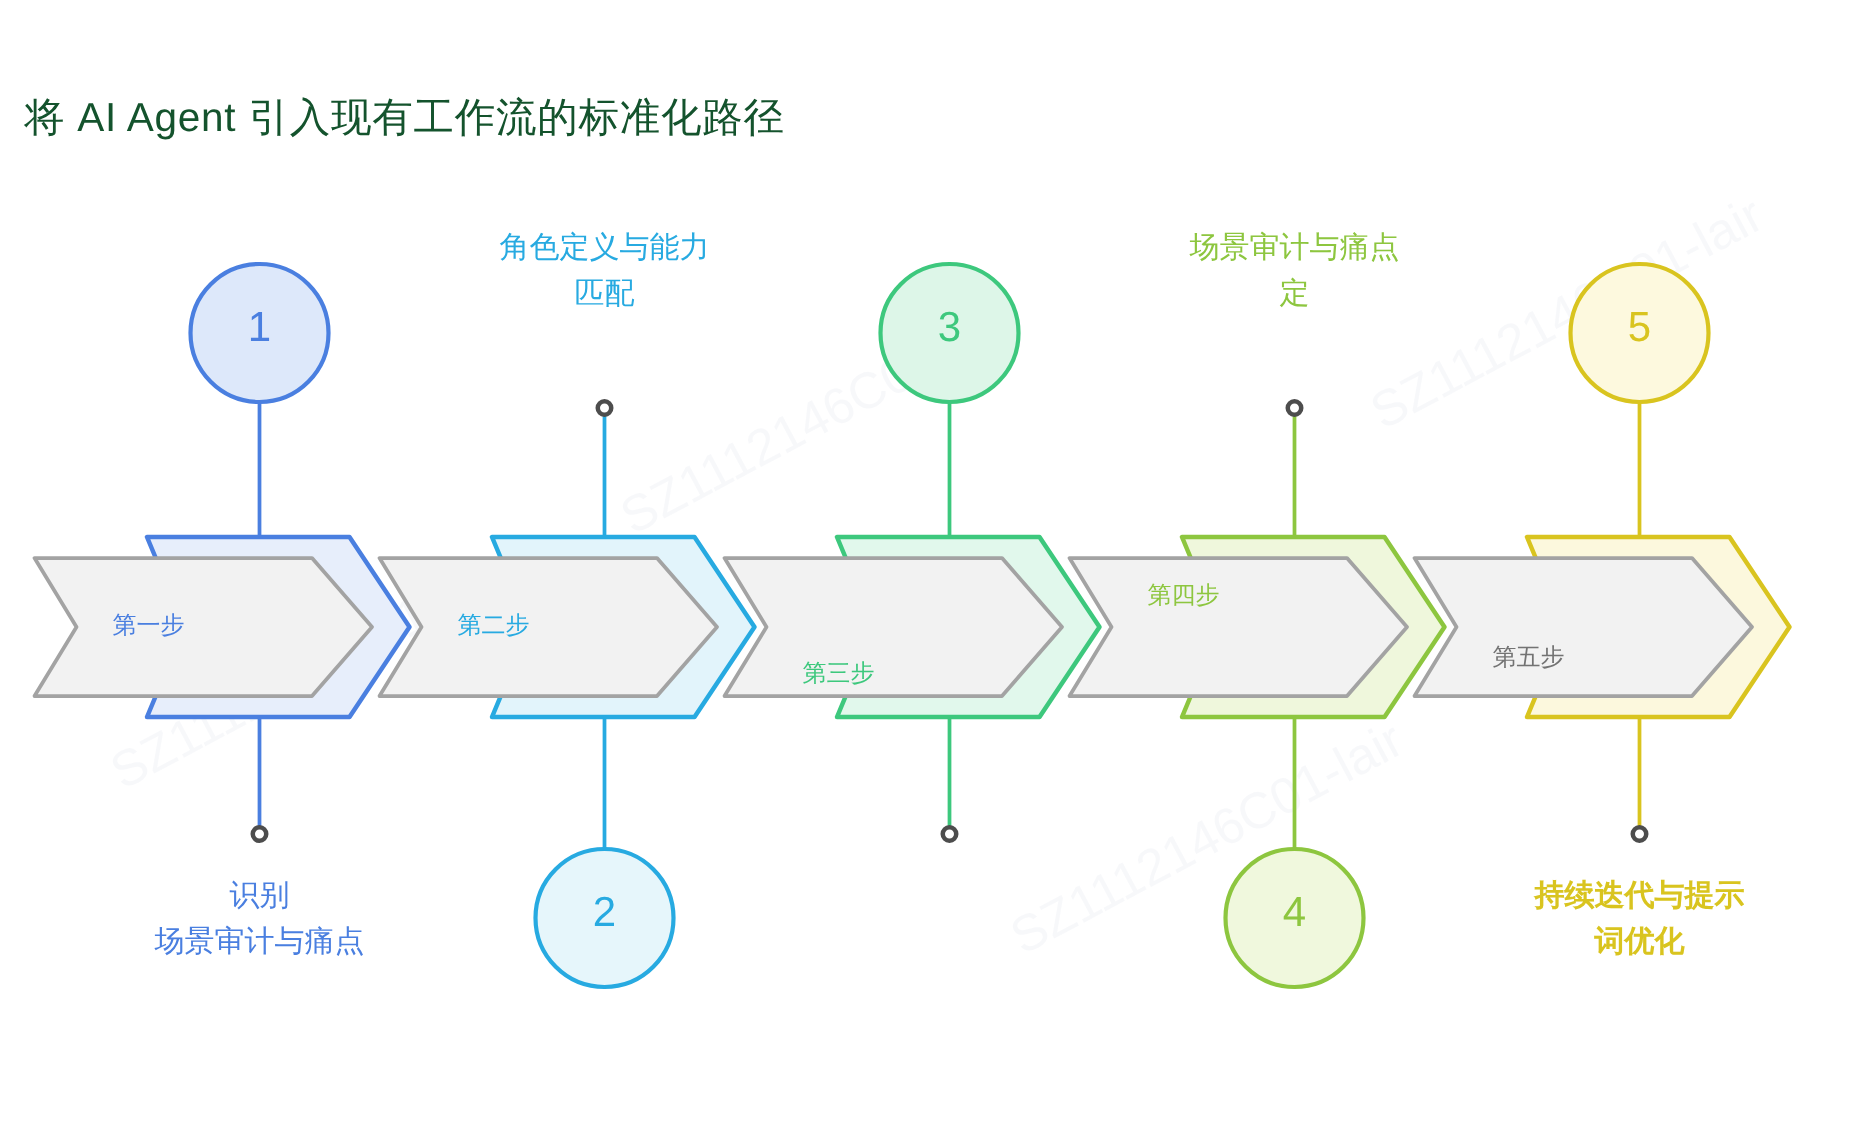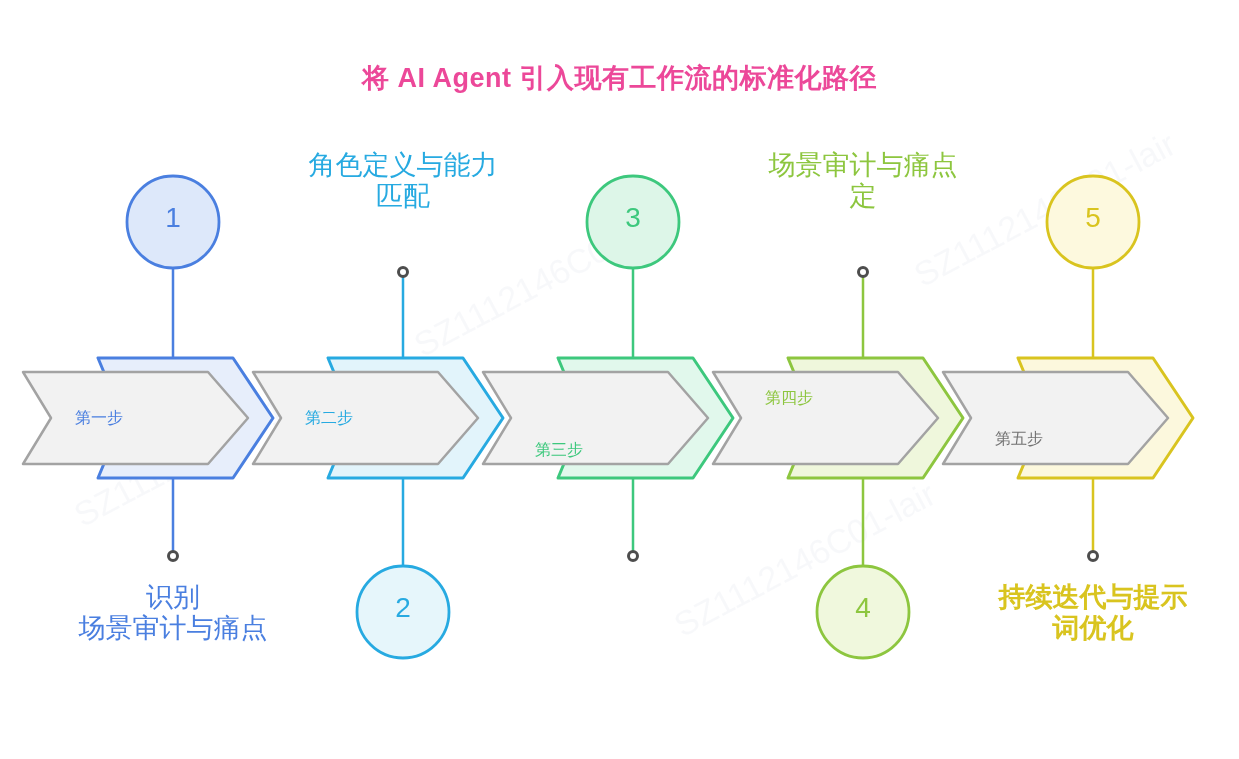--- a/index.html
+++ b/index.html
@@ -1,24 +1,24 @@
 <!DOCTYPE html>
 <html><head>
 <meta charset="utf-8">
 <style>
   html,body{margin:0;padding:0;background:#ffffff;}
   body{font-family:"Liberation Sans","DejaVu Sans",sans-serif;}
   #canvas{position:relative;width:1239px;height:759px;background:#ffffff;overflow:hidden;margin:0 auto;}
   #diagram{position:absolute;left:0;top:0;}
-  .page-title{position:absolute;left:16px;top:60px;width:1207px;text-align:center;
-    font-size:27px;font-weight:700;color:#ec4899;letter-spacing:0.5px;}
+  .page-title{position:absolute;left:16px;top:60px;width:1207px;text-align:left;
+    font-size:27px;font-weight:400;color:#14532d;letter-spacing:0.5px;}
   .labels{position:absolute;left:0;top:0;width:100%;height:100%;pointer-events:none;}
   .step-title{position:absolute;font-size:16px;line-height:30px;white-space:nowrap;}
   .step-number{position:absolute;font-size:28px;text-align:center;}
-  .step-detail{position:absolute;font-size:27px;line-height:31px;text-align:center;}
+  .step-detail{position:absolute;font-size:20px;line-height:31px;text-align:center;}
   .wm{position:absolute;font-size:34px;color:#7d8bb0;opacity:0.055;white-space:nowrap;
     transform:rotate(-28deg);user-select:none;}
 </style>
 </head>
 <body>
 
 <div id="canvas">
   <div class="wm" style="left:60px;top:430px;">SZ1112146C01-lair</div>
   <div class="wm" style="left:400px;top:260px;">SZ1112146C01-lair</div>
   <div class="wm" style="left:660px;top:540px;">SZ1112146C01-lair</div>

